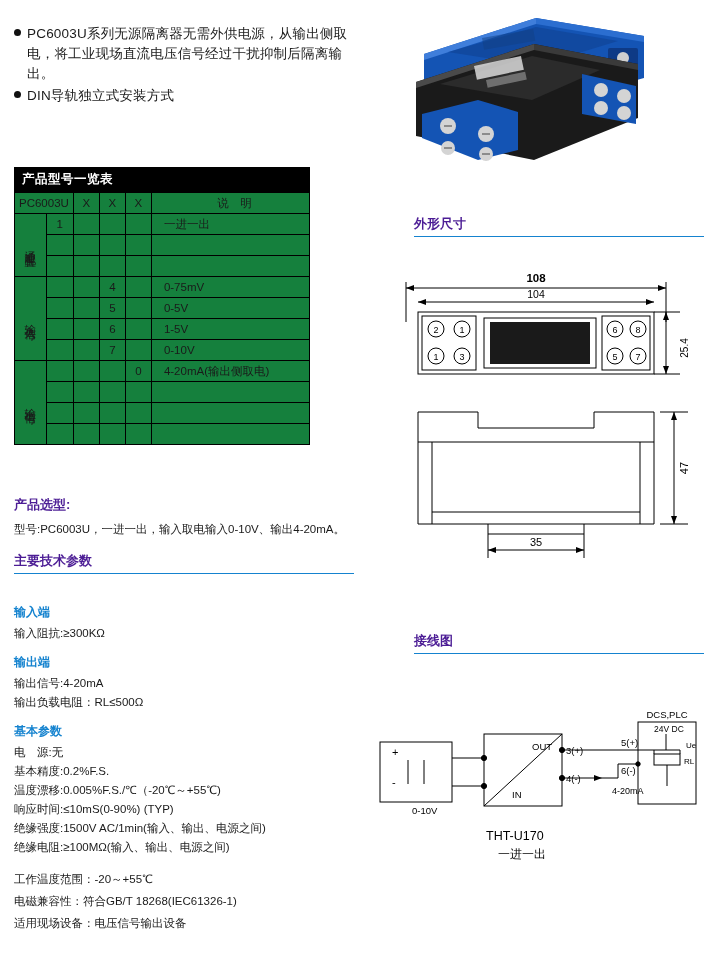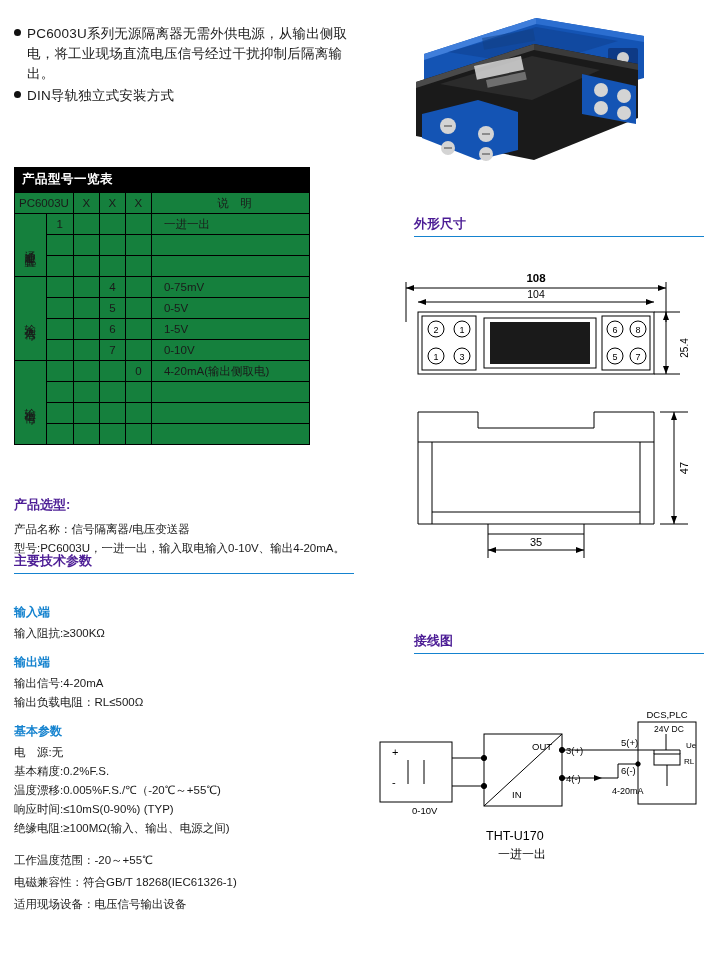--- a/index.html
+++ b/index.html
@@ -245,21 +245,20 @@
       <td class="x"></td>
       <td class="x"></td>
       <td class="desc"></td>
     </tr>
   </tbody>
     </table>
 </div>
 
 <div class="sel">
   <div class="h-blue" style="margin-bottom:6px;">产品选型:</div>
-  <div class="line">产品名称：信号隔离器/电压变送器</div>
   <div class="line">型号:PC6003U，一进一出，输入取电输入0-10V、输出4-20mA。</div>
 </div>
 
 <div class="params-head">
   <div class="h-blue h-underline">主要技术参数</div>
 </div>
 
 <div class="params">
   <div class="grp">
     <div class="gh">输入端</div>
@@ -269,20 +268,21 @@
     <div class="gh">输出端</div>
     <div class="gl">输出信号:4-20mA</div>
     <div class="gl">输出负载电阻：RL≤500Ω</div>
   </div>
   <div class="grp">
     <div class="gh">基本参数</div>
     <div class="gl">电　源:无</div>
     <div class="gl">基本精度:0.2%F.S.</div>
     <div class="gl">温度漂移:0.005%F.S./℃（-20℃～+55℃)</div>
     <div class="gl">响应时间:≤10mS(0-90%) (TYP)</div>
+    <div class="gl">绝缘强度:1500V AC/1min(输入、输出、电源之间)</div>
     <div class="gl">绝缘电阻:≥100MΩ(输入、输出、电源之间)</div>
   </div>
   <div class="tail">
     <div class="tl">工作温度范围：-20～+55℃</div>
     <div class="tl">电磁兼容性：符合GB/T 18268(IEC61326-1)</div>
     <div class="tl">适用现场设备：电压信号输出设备</div>
   </div>
 </div>
 
 <div class="dim-head">

